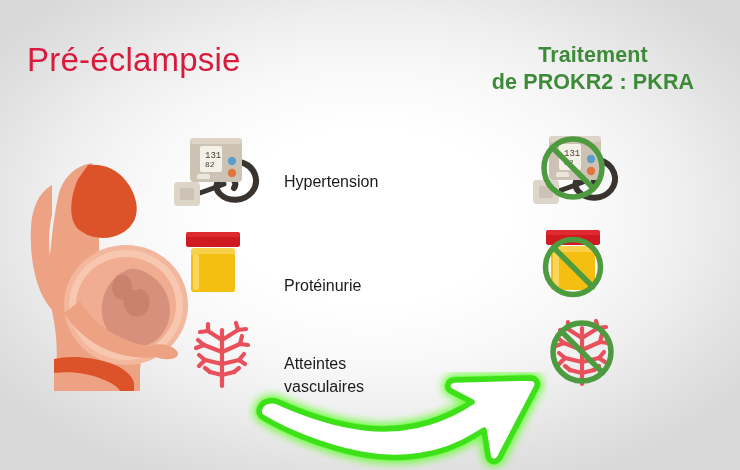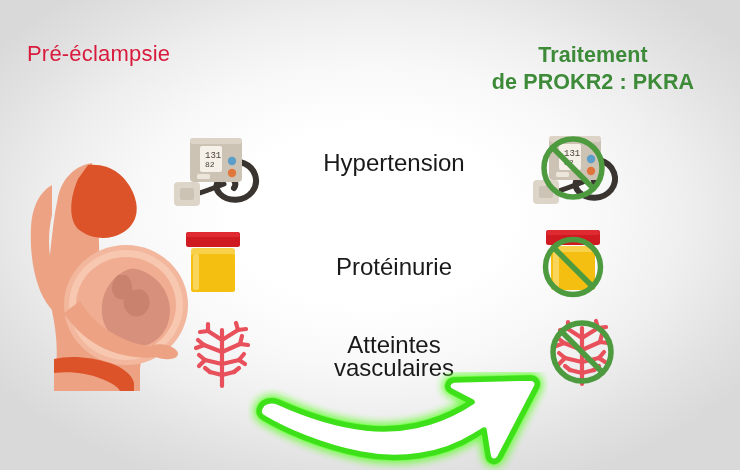--- a/index.html
+++ b/index.html
@@ -20,21 +20,21 @@
     background: radial-gradient(ellipse 62% 62% at 50% 46%,
                 #ffffff 0%, #ffffff 30%, #f8f8f8 52%,
                 #eeeeee 70%, #e2e2e2 86%, #d9d9d9 100%);
   }
 
   
   #title-left {
     position: absolute;
     left: 27px;
     top: 41px;
-    font-size: 22px;
+    font-size: 33px;
     font-weight: 400;
     letter-spacing: 0.2px;
     color: #d81b3c;
     white-space: nowrap;
   }
   #title-right {
     position: absolute;
     left: 462px;
     top: 6px;
     width: 262px;
@@ -45,24 +45,25 @@
     color: #3d8b38;
     letter-spacing: 0.1px;
     margin-top: 36px;
   }
   #title-right .tline { display: block; white-space: nowrap; }
 
   
   .symptom-label {
     position: absolute;
     width: 220px;
-    text-align: center;
-    font-size: 24px;
+    text-align: left;
+    font-size: 16px;
     color: #1a1a1a;
     line-height: 23px;
+    margin-top: 19px;
   }
   #label-hypertension { left: 284px; top: 151px; }
   #label-proteinurie  { left: 284px; top: 255px; }
   #label-vasculaires  { left: 284px; top: 333px; }
 
   
   #woman {
     position: absolute;
     left: 22px;
     top: 163px;

